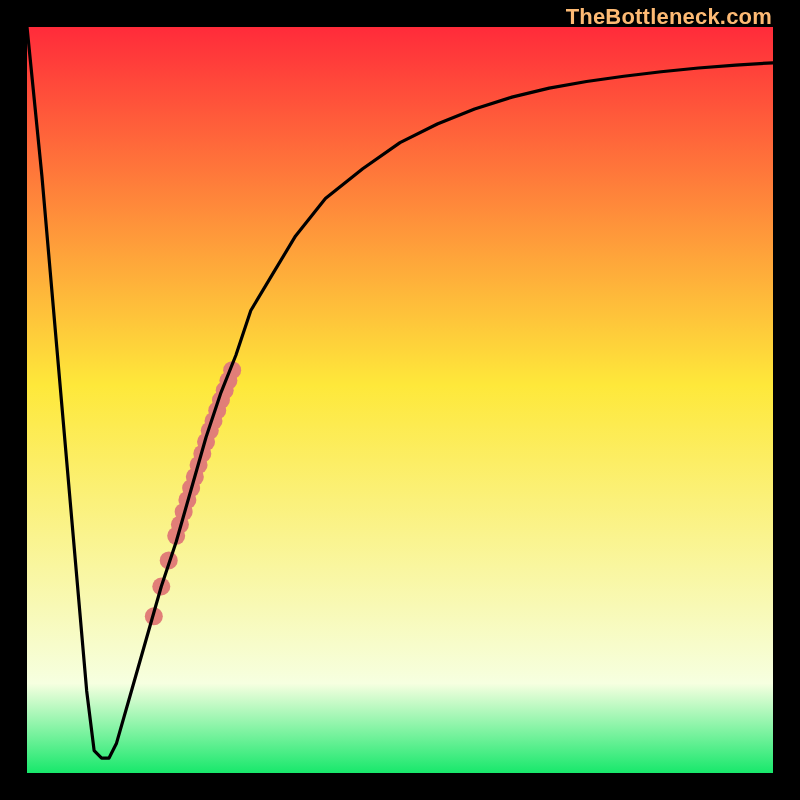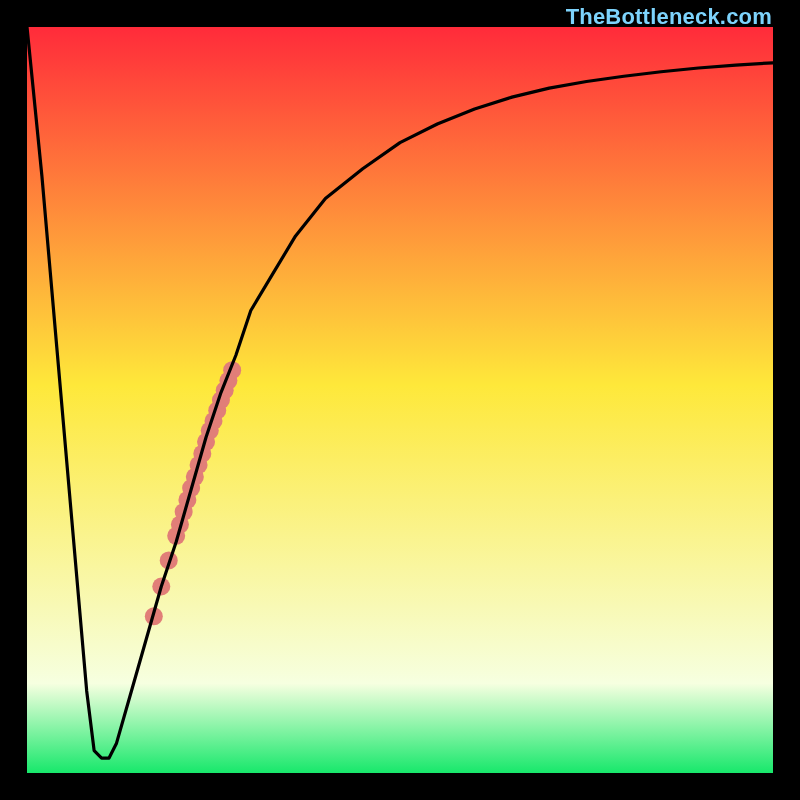--- a/index.html
+++ b/index.html
@@ -18,21 +18,21 @@
     height: 746px;
     background: #000;
   }
   .watermark {
     position: absolute;
     top: 4px;
     right: 28px;
     font-family: Arial, Helvetica, sans-serif;
     font-size: 22px;
     font-weight: 600;
-    color: #7dd3fc;
+    color: #fdba74;
     letter-spacing: 0.2px;
     user-select: none;
   }
 </style>
 </head>
 <body>
 
 <div class="frame">
   <svg id="chart-svg" width="746" height="746" viewBox="0 0 746 746" preserveAspectRatio="none">
     <defs>

